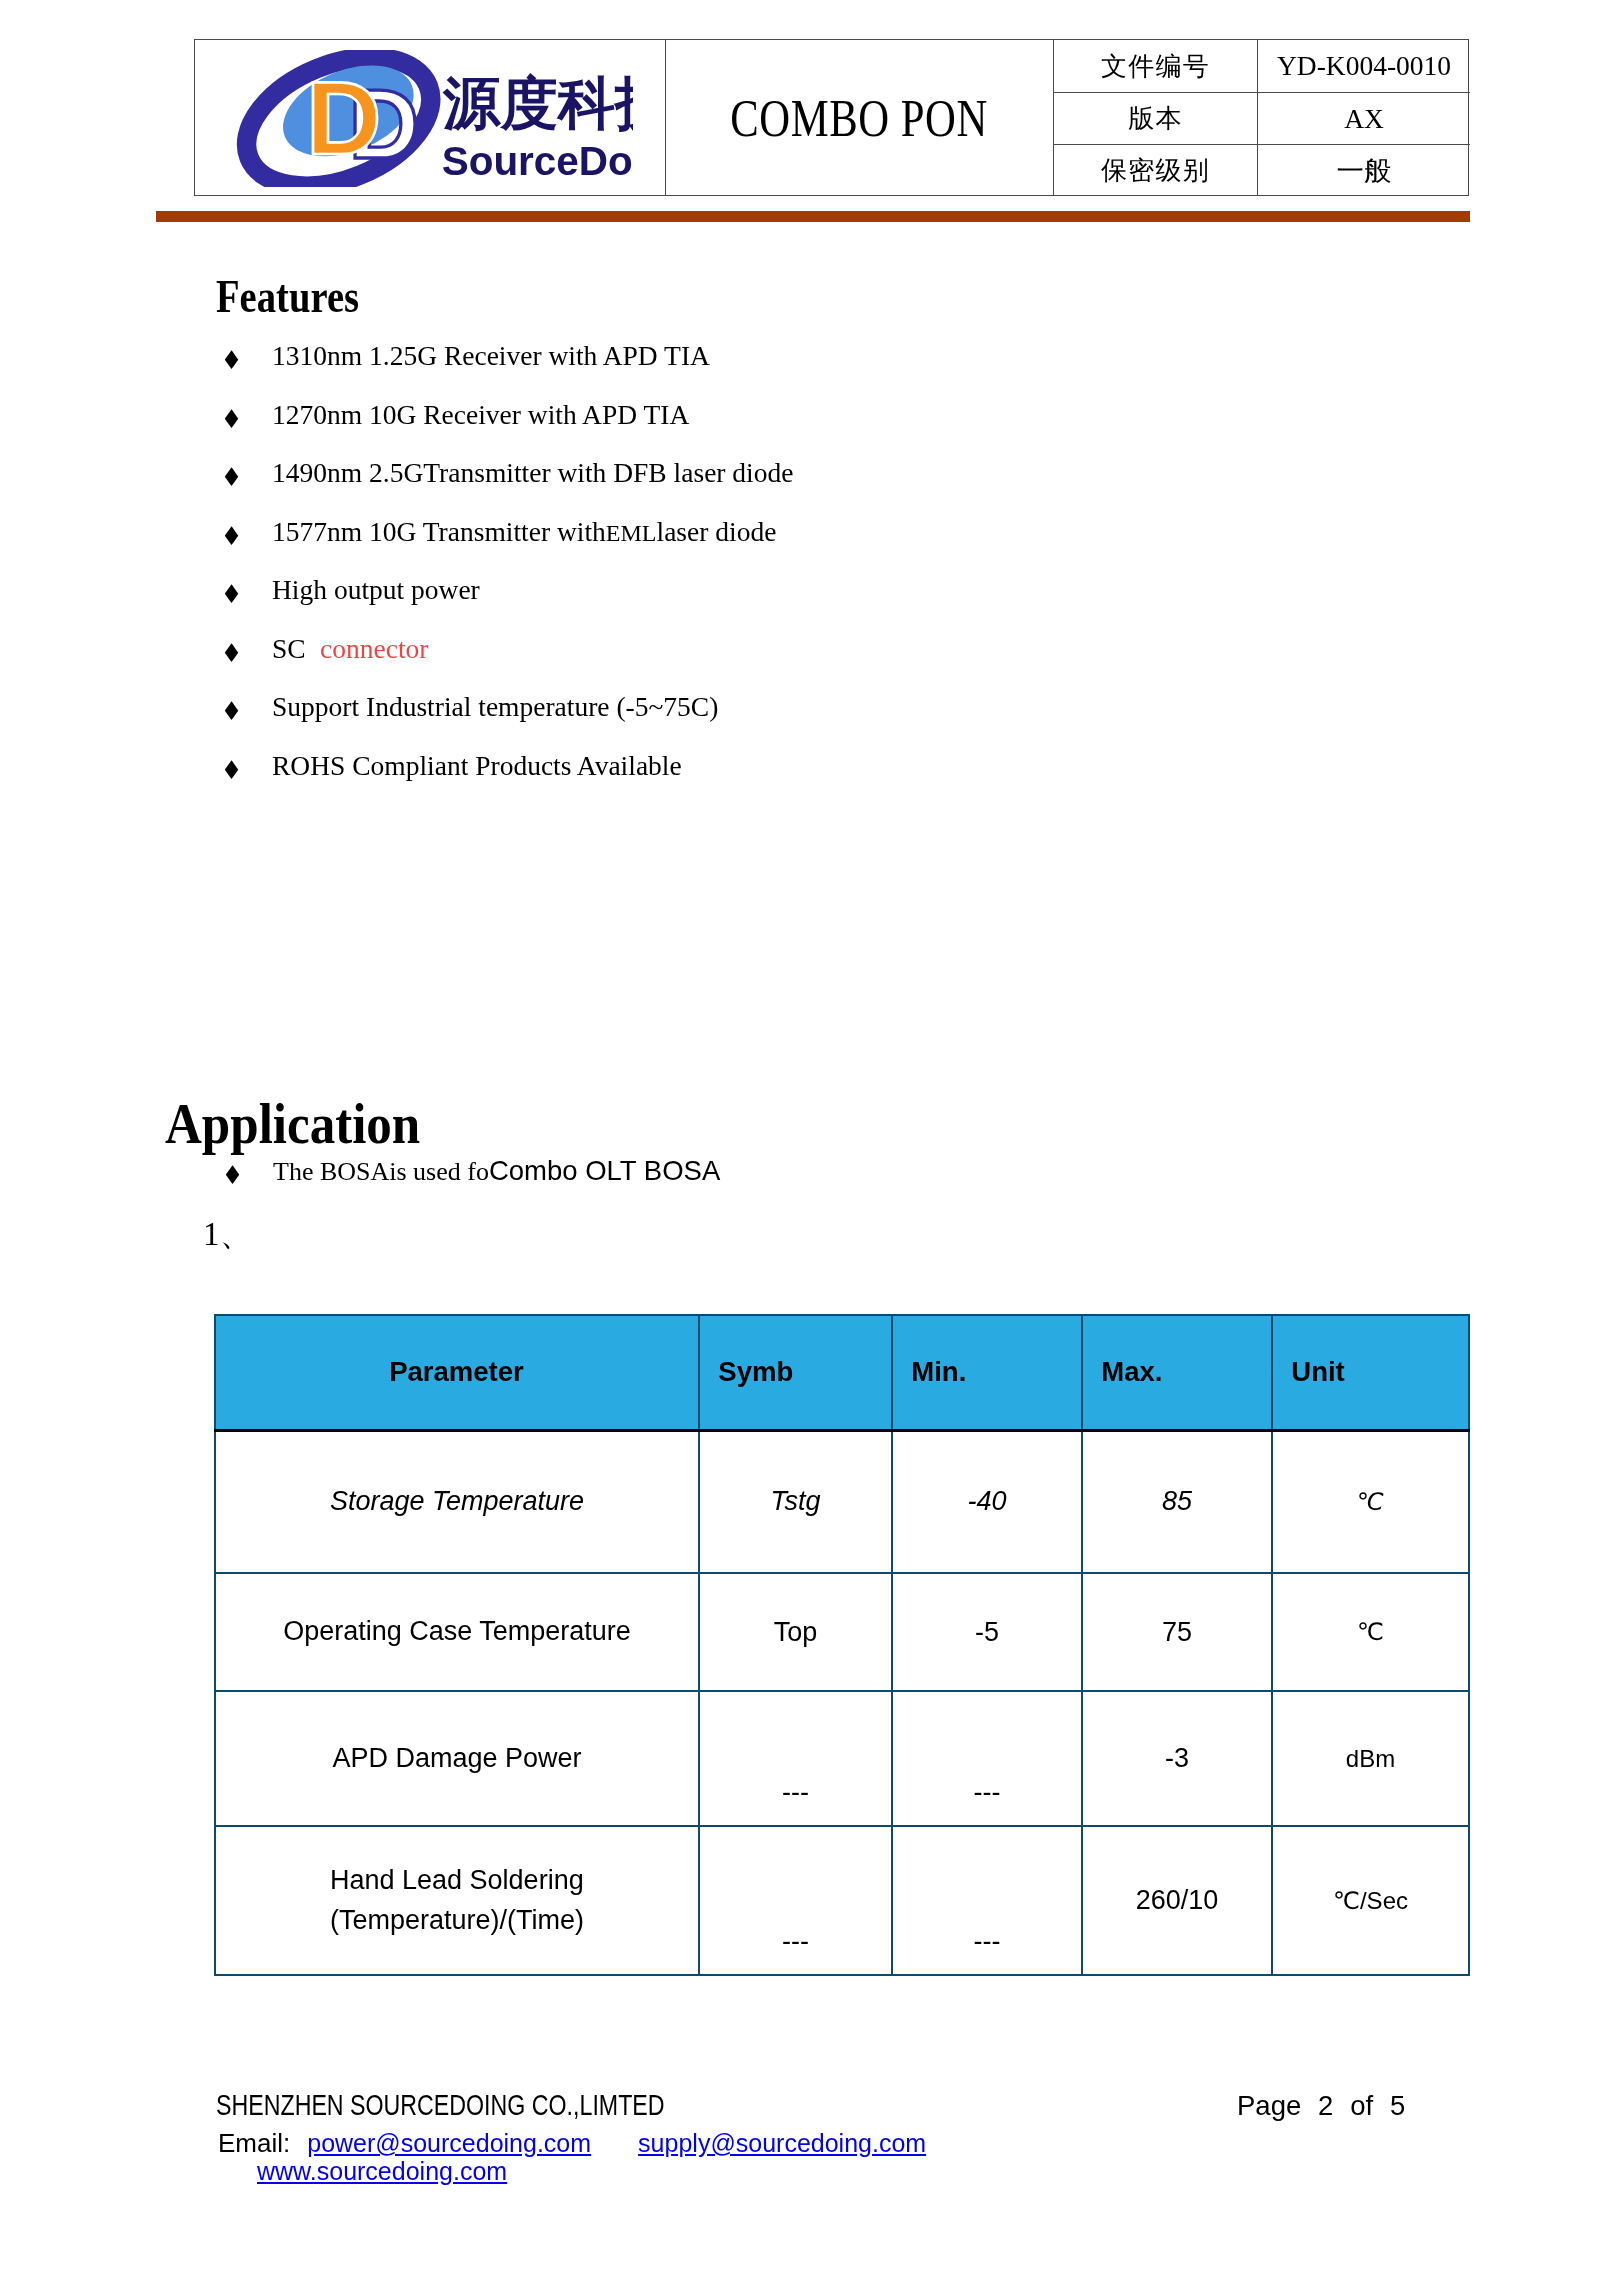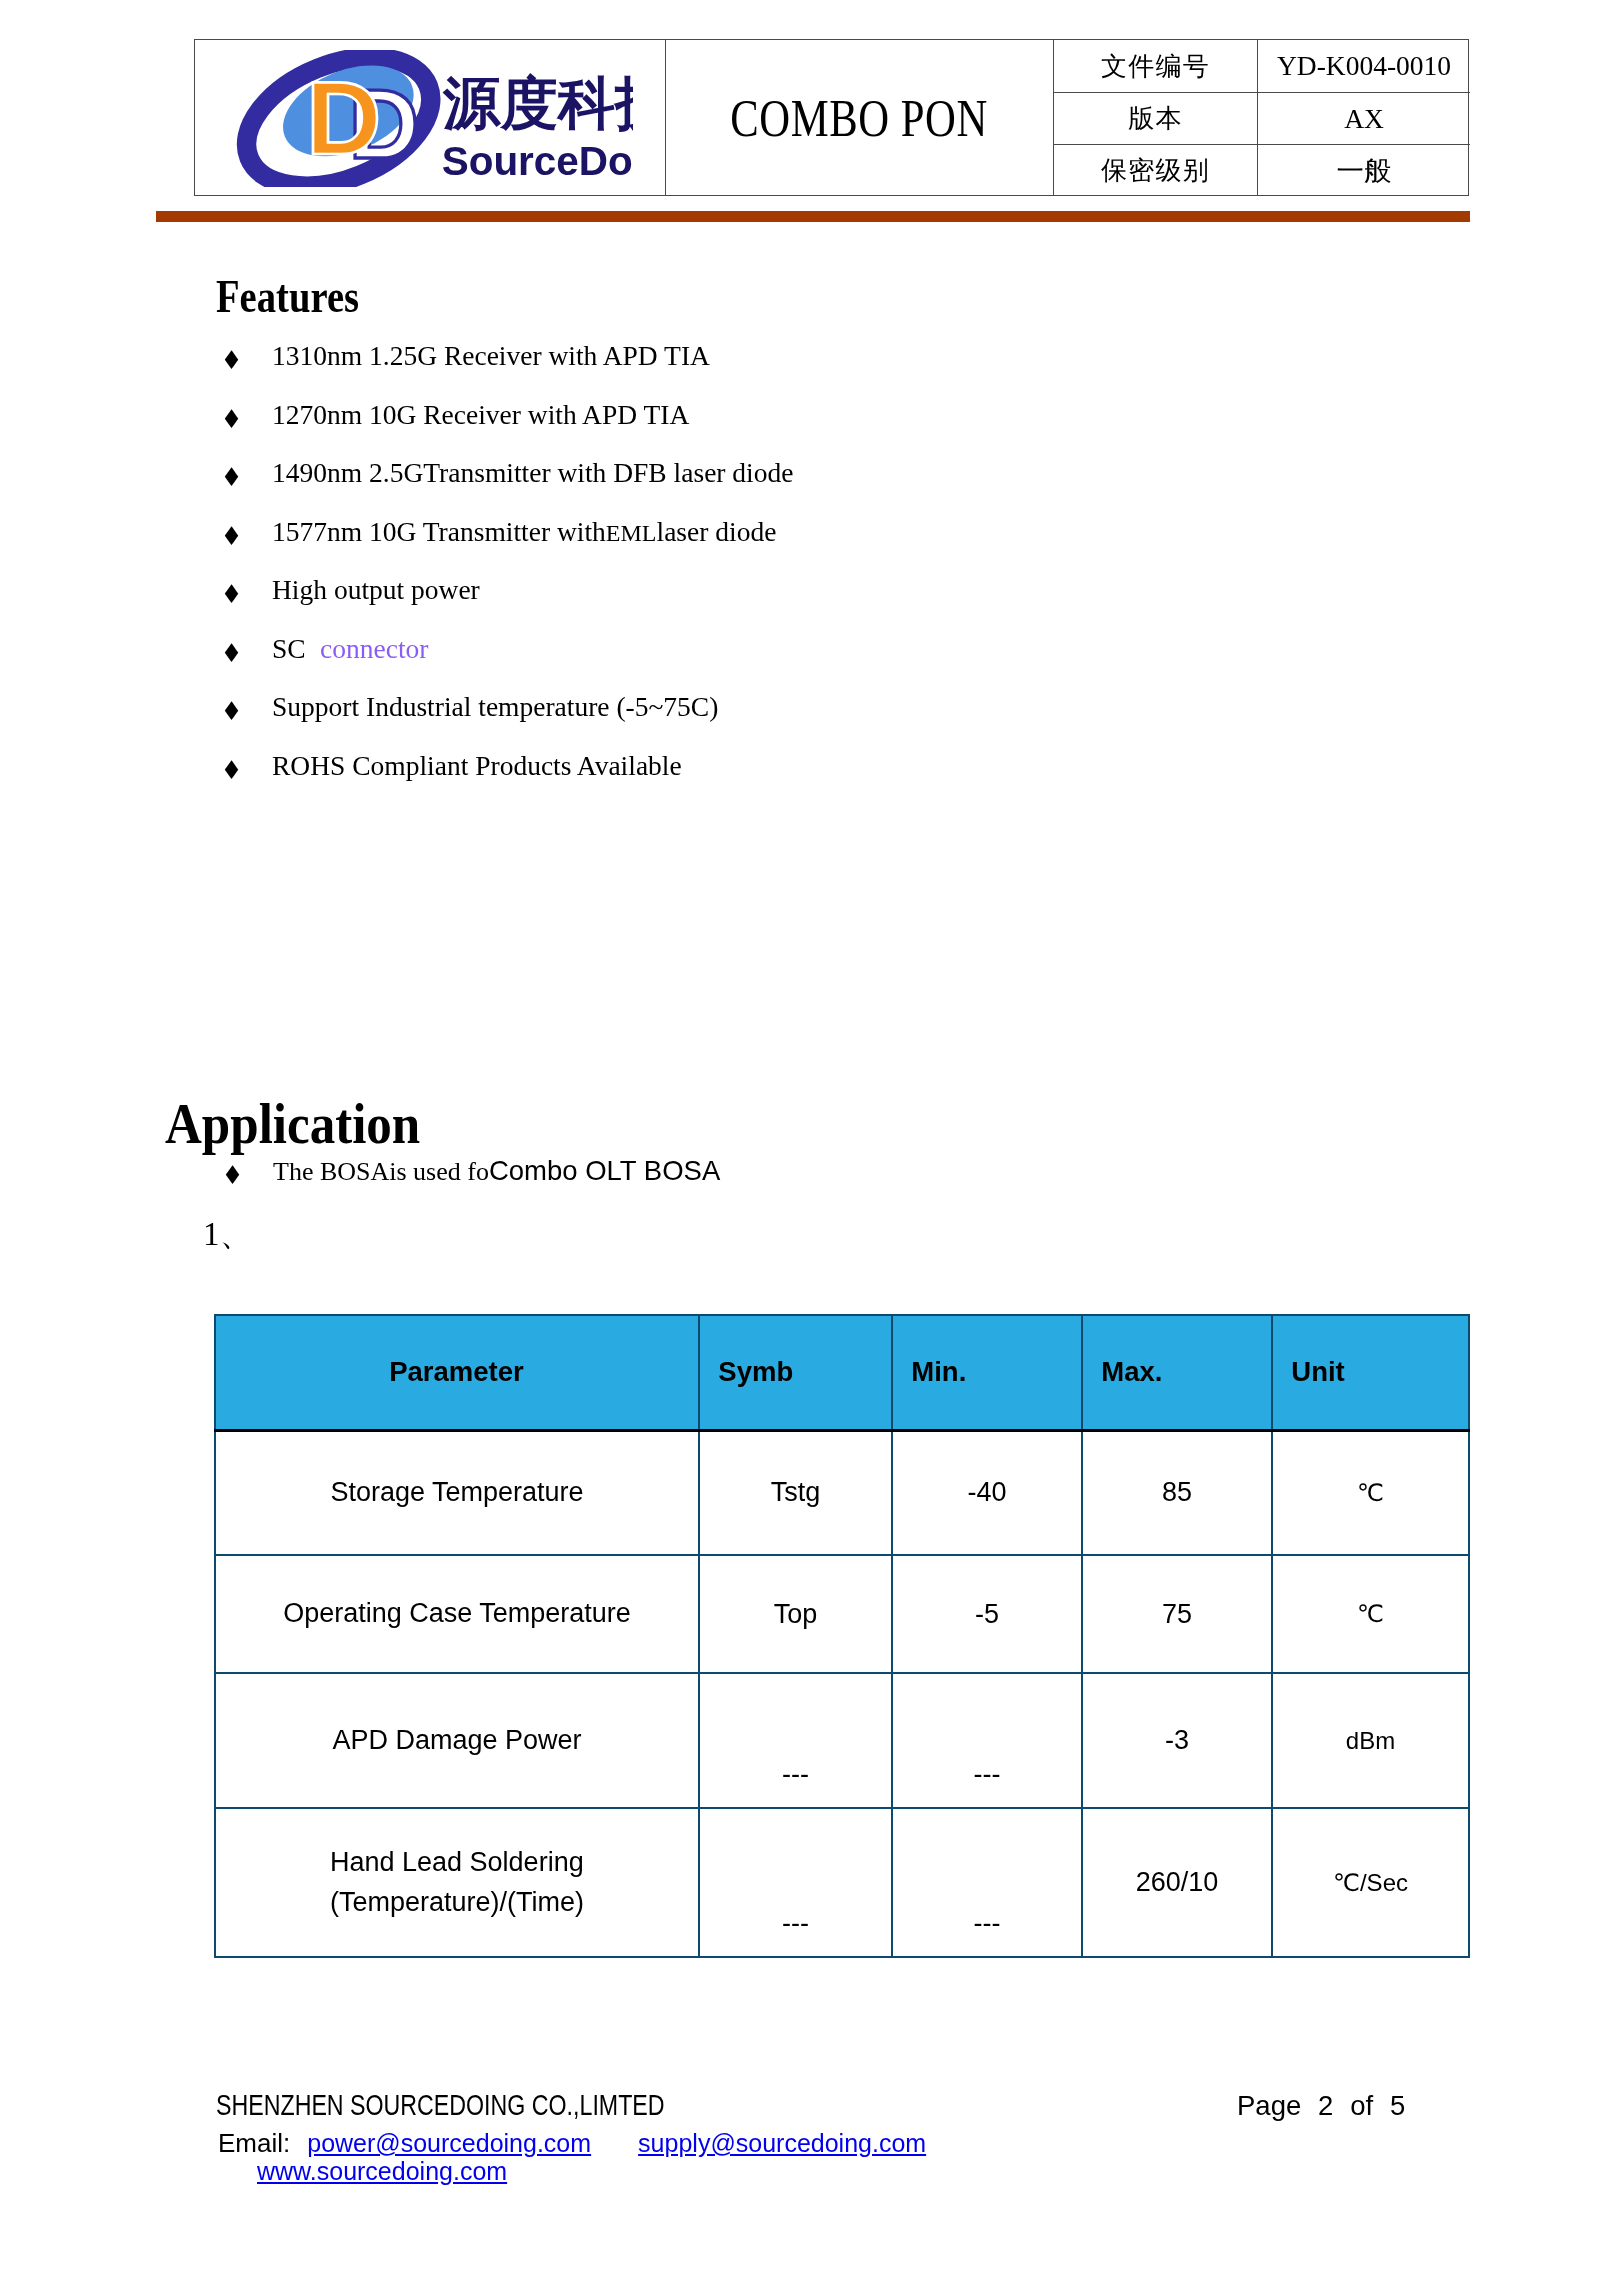--- a/index.html
+++ b/index.html
@@ -30,21 +30,21 @@
   .application-heading .squeeze{display:inline-block;transform:scaleX(.88);transform-origin:left;}
 
   
   .blist{position:absolute;display:flex;flex-direction:column;}
   .features-list{left:221px;top:342px;row-gap:31px;}
   .application-list{left:222px;top:1157px;}
   .bitem{display:flex;align-items:baseline;font-size:27.5px;line-height:1;white-space:nowrap;}
   .diamond{display:inline-block;font-size:19.6px;transform:scaleY(1.25) scaleX(.9);
       transform-origin:center 70%;margin-right:30px;width:21px;text-align:center;}
   .application-list .bitem{font-size:26px;}
-  .seg-red{color:#8b5cf6;font-family:Liberation Serif, serif;}
+  .seg-red{color:#ef4444;font-family:Liberation Serif, serif;}
   .seg-gap{margin-left:14.4px;}
   .seg-small{font-size:24px;}
   .seg-sans{font-family:"Liberation Sans","DejaVu Sans",sans-serif;font-size:27.5px;}
 
   
   .ratings-heading{position:absolute;left:203px;top:1212px;display:flex;align-items:baseline;white-space:nowrap;}
   .ratings-heading .idx{font-size:33px;margin-right:15.7px;}
   .ratings-heading .rt{font-family:"Liberation Sans","DejaVu Sans",sans-serif;font-size:30px;}
 
   
@@ -173,21 +173,21 @@
     <thead>
         <tr>
           <th class="c">Parameter</th>
           <th>Symb</th>
           <th>Min.</th>
           <th>Max.</th>
           <th>Unit</th>
         </tr>
       </thead>
     <tbody>
-        <tr style="height: 125px;">
+        <tr style="height: 143px; font-style: italic;">
           <td><span class="param-block"><span>Storage Temperature</span></span></td>
           <td>Tstg</td>
           <td>-40</td>
           <td>85</td>
           <td class="unit">℃</td>
         </tr>
         <tr style="height: 118px;">
           <td><span class="param-block"><span>Operating Case Temperature</span></span></td>
           <td>Top</td>
           <td>-5</td>

